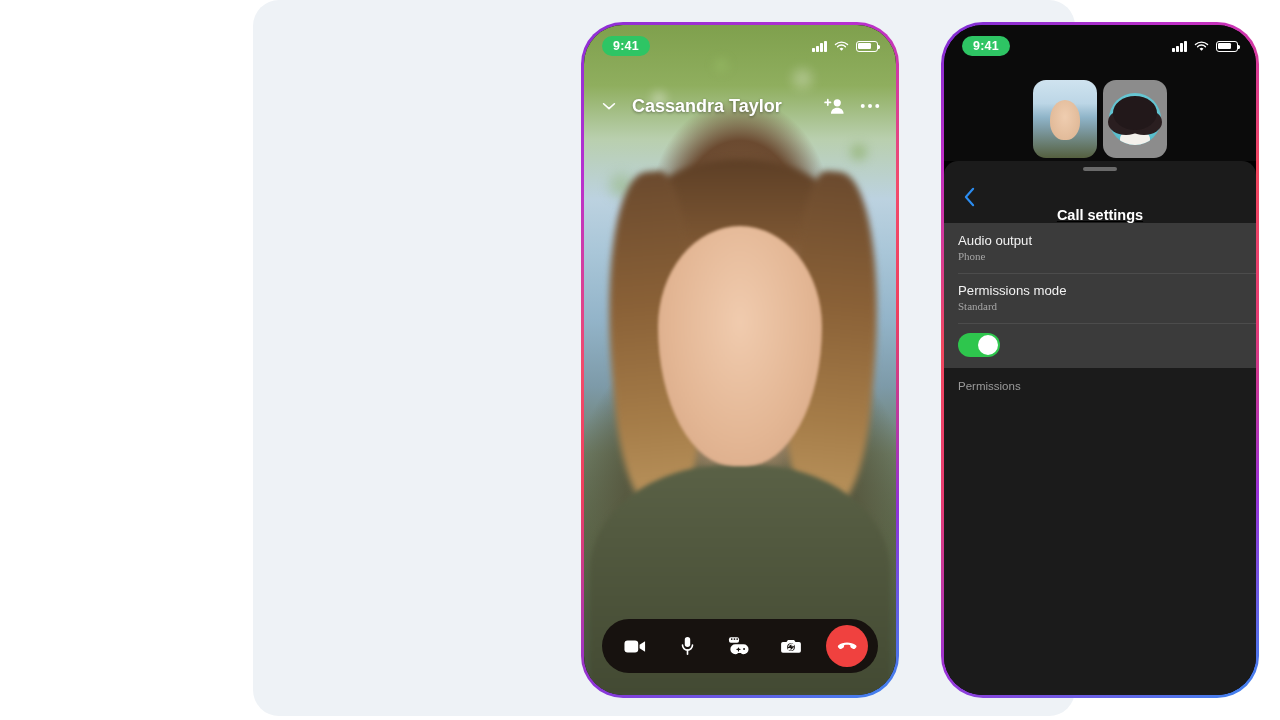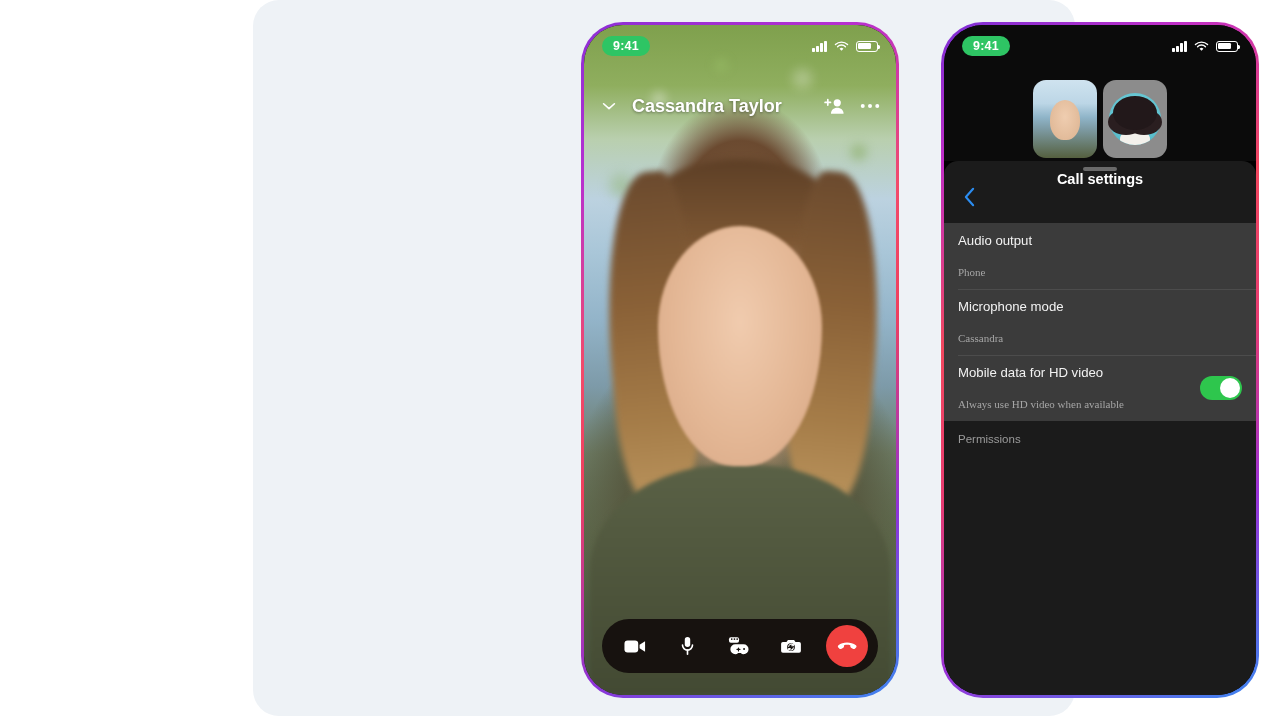--- a/index.html
+++ b/index.html
@@ -254,22 +254,23 @@
     overflow: hidden;
   }
   .grabber {
     width: 34px; height: 4px; border-radius: 2px;
     background: #6a6a6a;
     margin: 6px auto 0;
   }
   .sheet-header {
     position: relative;
     height: 52px;
-    display: flex; align-items: flex-start;
+    display: flex; align-items: flex-end;
     justify-content: center;
+    text-decoration: underline;
   }
   .back-btn {
     position: absolute; left: 12px; top: 50%;
     transform: translateY(-50%);
     width: 26px; height: 26px;
     display:flex; align-items:center; justify-content:center;
     cursor: pointer;
   }
   .sheet-title { color:#fff; font-size: 14.5px; font-weight: bold; }
 
@@ -284,21 +285,21 @@
     padding: 10px 14px 11px;
     display: flex; align-items: center;
     justify-content: space-between;
     cursor: pointer;
     position: relative;
   }
   .row + .row::before {
     content:""; position:absolute; left:14px; right:0; top:0;
     height:1px; background: rgba(255,255,255,.09);
   }
-  .row-texts { display:flex; flex-direction: column; gap: 18px; }
+  .row-texts { display:flex; flex-direction: column; gap: 2px; }
   .row-title { color:#f2f2f2; font-size: 13.2px; }
   .row-sub   { color:#a6a6a6; font-size: 11px; font-family: Liberation Serif, serif; }
   .toggle {
     width: 42px; height: 24px; border-radius: 12px;
     background: #2ec64d;
     position: relative; cursor: pointer;
     flex-shrink: 0;
   }
   .toggle .knob {
     position:absolute; right: 2px; top: 2px;
@@ -462,30 +463,26 @@
 
             <div class="row">
               <div class="row-texts">
                 <span class="row-title">Audio output</span>
                 <span class="row-sub">Phone</span>
               </div>
             </div>
 
             <div class="row">
               <div class="row-texts">
-                <span class="row-title">Microphone mode</span>
-                <span class="row-sub">Cassandra</span>
+                <span class="row-title">Permissions mode</span>
+                <span class="row-sub">Standard</span>
               </div>
             </div>
 
             <div class="row">
-              <div class="row-texts">
-                <span class="row-title">Mobile data for HD video</span>
-                <span class="row-sub">Always use HD video when available</span>
-              </div>
               <span class="toggle">
                 <span class="knob"></span>
               </span>
             </div>
 
           </div>
 
           <div class="section-head">Permissions</div>
 
           <div class="sheet-filler"></div>

